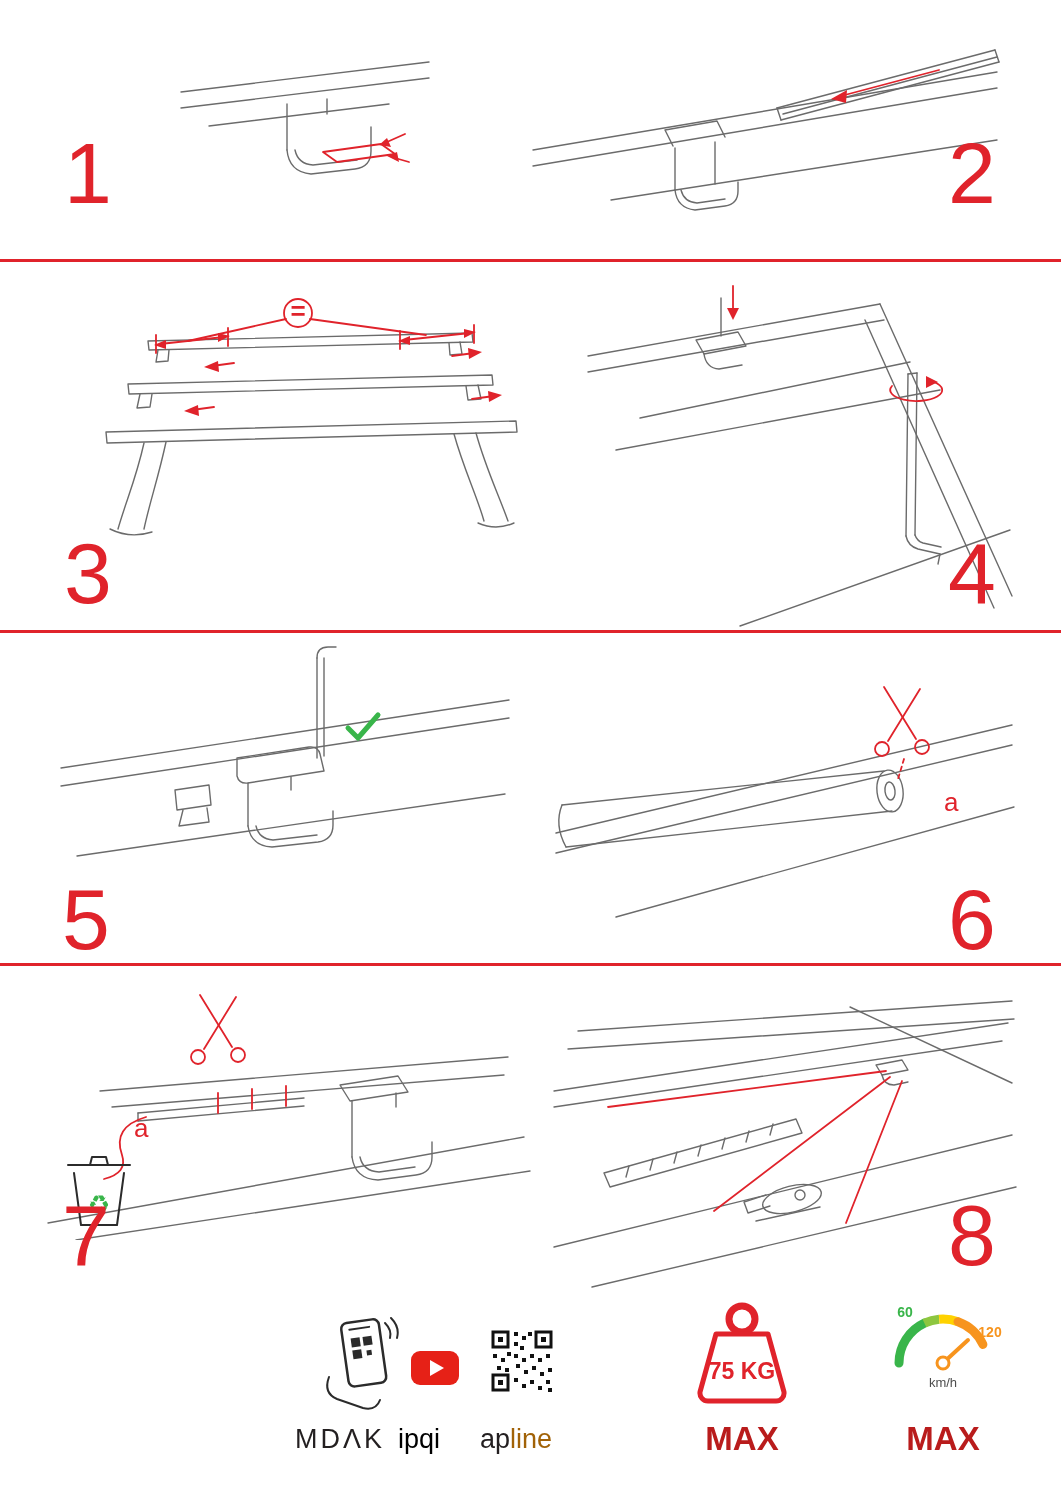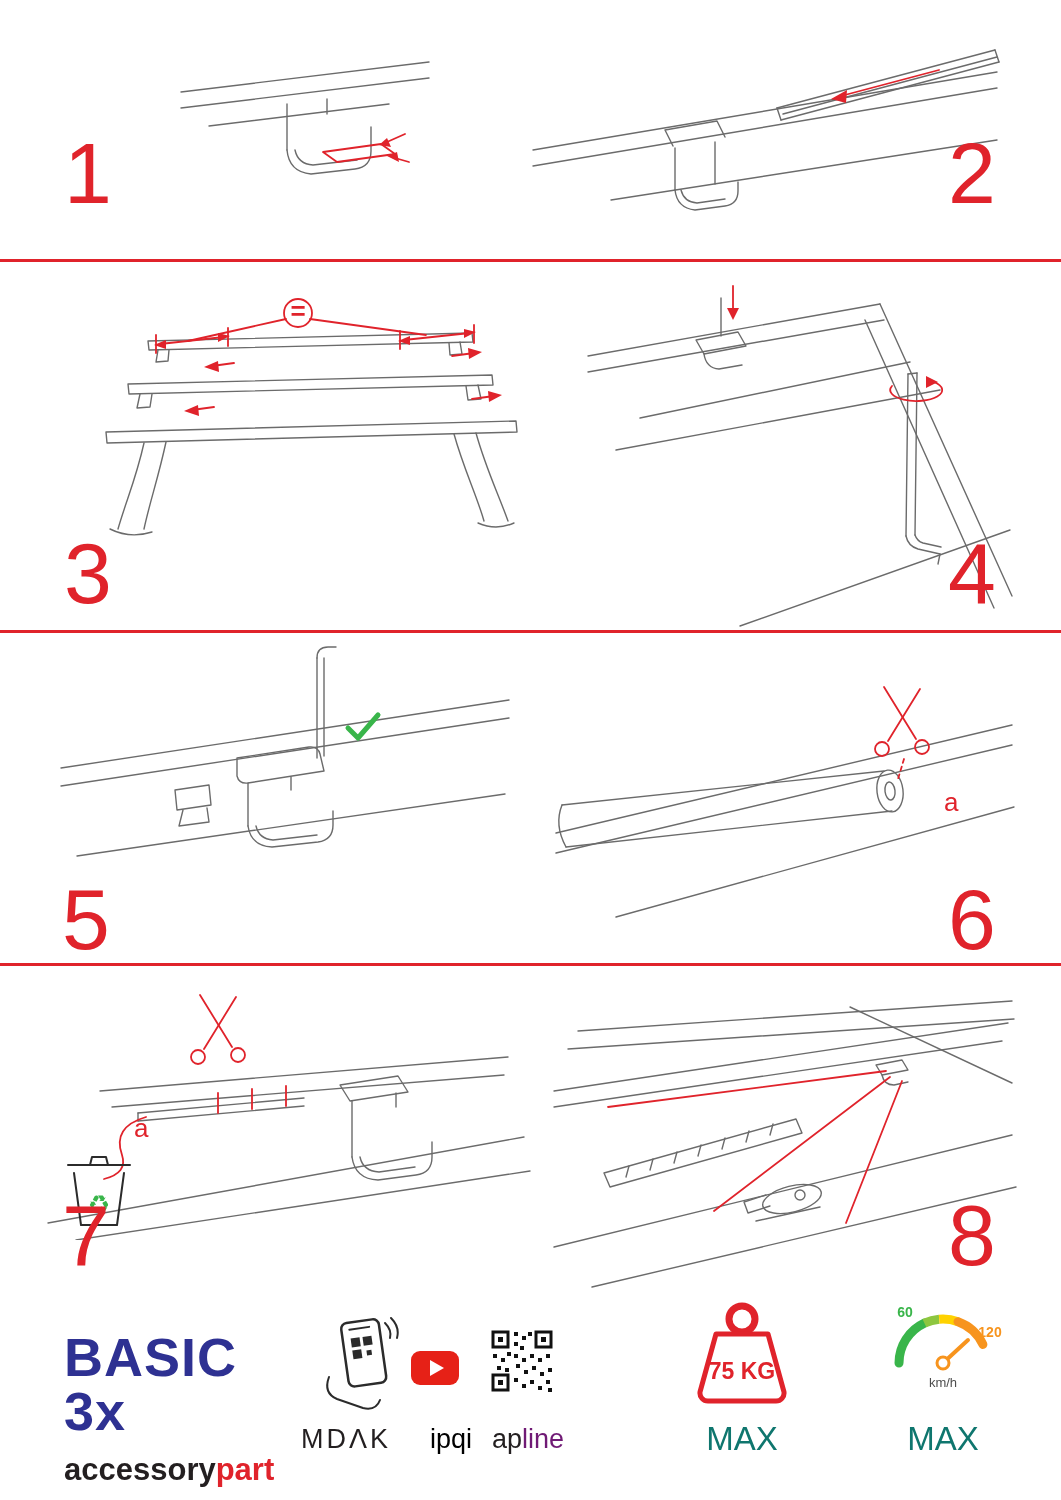--- a/index.html
+++ b/index.html
@@ -18,23 +18,23 @@
   .redfill{fill:#e0232b;stroke:none;}
   .redtext{fill:#e0232b;font-size:26px;font-family:"Liberation Sans",sans-serif;}
   .green{fill:none;stroke:#39b54a;stroke-width:5;stroke-linecap:round;stroke-linejoin:round;}
   .blk{fill:none;stroke:#2b2b2b;stroke-width:2;stroke-linecap:round;stroke-linejoin:round;}
   
   .brand{position:absolute;left:64px;top:1330px;width:230px;}
   .brand-title{color:#2e3192;font-size:54px;font-weight:700;letter-spacing:1px;line-height:1;}
   .brand-sub{margin-top:14px;font-size:31px;font-weight:700;letter-spacing:0;}
   .brand-sub .b{color:#231f20;}
   .brand-sub .r{color:#e0232b;}
-  .flabel{position:absolute;top:1424px;font-size:27px;color:#231f20;text-align:right;}
+  .flabel{position:absolute;top:1424px;font-size:27px;color:#231f20;text-align:left;}
   .flabel.red{color:#000000;stroke:none;}
-  .maxlabel{position:absolute;top:1420px;font-size:33px;font-weight:400;color:#0f766e;text-align:center;}
+  .maxlabel{position:absolute;top:1420px;font-size:33px;font-weight:700;color:#b91c1c;text-align:center;}
 </style>
 </head>
 <body>
 
 <div class="page">
 
   <div class="step-num" style="left:64px;top:130px">1</div>
 
   <svg class="ill" style="left:175px;top:52px;width:260px;height:185px" viewBox="0 0 260 185">
     <g class="ln">
@@ -258,26 +258,20 @@
     </g>
     <g>
       <path class="red" d="M58,122 L336,86" stroke-width="1.4"></path>
       <path class="red" d="M340,92 L164,226" stroke-width="1.4"></path>
       <path class="red" d="M352,96 L296,238" stroke-width="1.4"></path>
     </g>
   </svg>
 
   <div class="step-num" style="left:948px;top:1192px">8</div>
 
-  <div class="brand">
-    <div class="brand-title">BASIC 3x</div>
-    <div class="brand-sub">
-      <span class="b">accessory</span><span class="r">part</span>
-    </div>
-  </div>
 
   <svg class="ill" style="left:315px;top:1315px;width:86px;height:98px" viewBox="0 0 86 98">
     <g transform="rotate(-8 48 40)">
       <rect x="30" y="6" width="38" height="64" rx="6" fill="#ffffff" stroke="#2b2b2b" stroke-width="2.5"></rect>
       <rect x="38" y="22" width="9" height="9" fill="#2b2b2b"></rect>
       <rect x="50" y="22" width="9" height="9" fill="#2b2b2b"></rect>
       <rect x="38" y="34" width="9" height="9" fill="#2b2b2b"></rect>
       <rect x="52" y="36" width="5" height="5" fill="#2b2b2b"></rect>
       <path class="blk" d="M38,13 h20" stroke-width="1.8"></path>
     </g>
@@ -326,21 +320,21 @@
         <rect x="59" y="40" width="4" height="4"></rect>
       <rect x="25" y="50" width="4" height="4"></rect>
         <rect x="33" y="56" width="4" height="4"></rect>
         <rect x="41" y="52" width="4" height="4"></rect>
       <rect x="49" y="58" width="4" height="4"></rect>
         <rect x="57" y="52" width="4" height="4"></rect>
         <rect x="59" y="60" width="4" height="4"></rect>
     </g>
   </svg>
   <div class="flabel" style="left:480px;width:84px">
-    <span>ap</span><span style="color:#701a75">line</span>
+    <span>ap</span><span style="color:#a16207">line</span>
   </div>
 
   <svg class="ill" style="left:682px;top:1298px;width:120px;height:112px" viewBox="0 0 120 112">
     <circle cx="60" cy="21" r="13" fill="none" stroke="#e0232b" stroke-width="7"></circle>
     <path d="M34,36 h52 l16,58 a8,8 0 0 1 -8,9 H26 a8,8 0 0 1 -8,-9 z" fill="#ffffff" stroke="#e0232b" stroke-width="5" stroke-linejoin="round"></path>
     <text x="60" y="81" text-anchor="middle" font-size="23" font-weight="bold" fill="#e0232b">75 KG</text>
   </svg>
   <div class="maxlabel" style="left:682px;width:120px">MAX</div>
 
   <svg class="ill" style="left:878px;top:1295px;width:130px;height:115px" viewBox="0 0 130 115">

